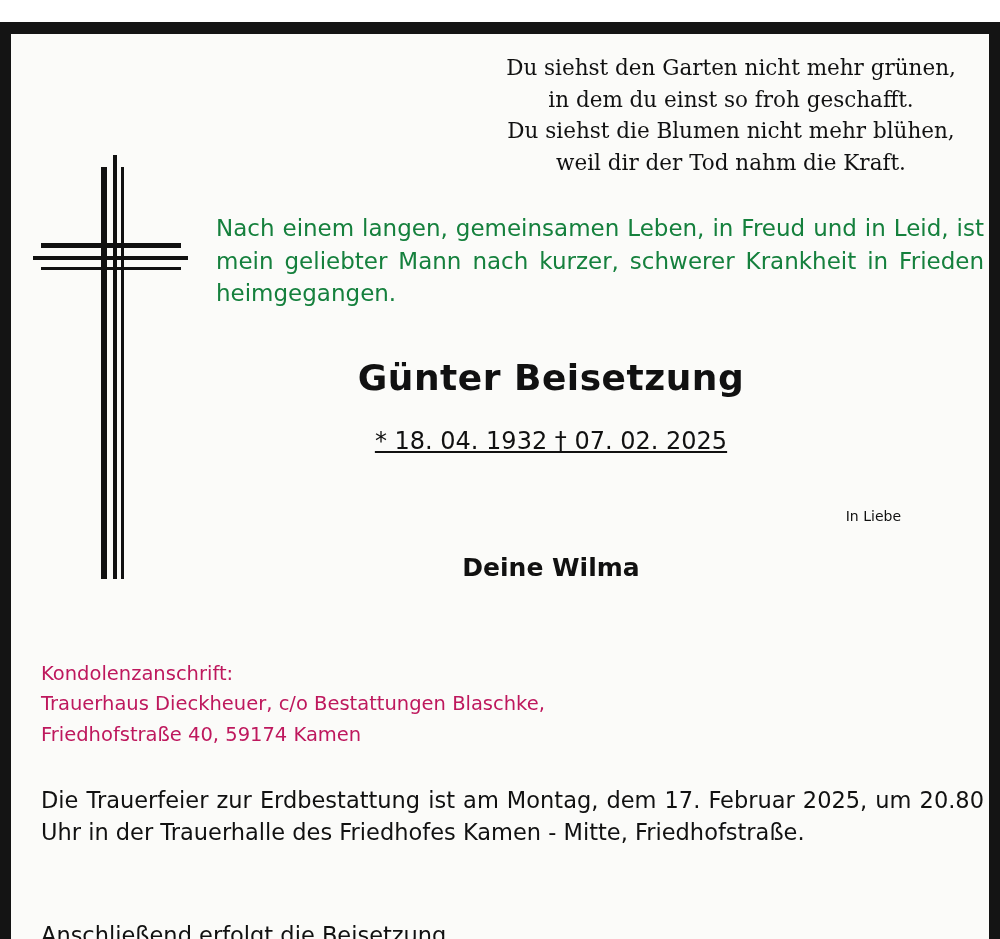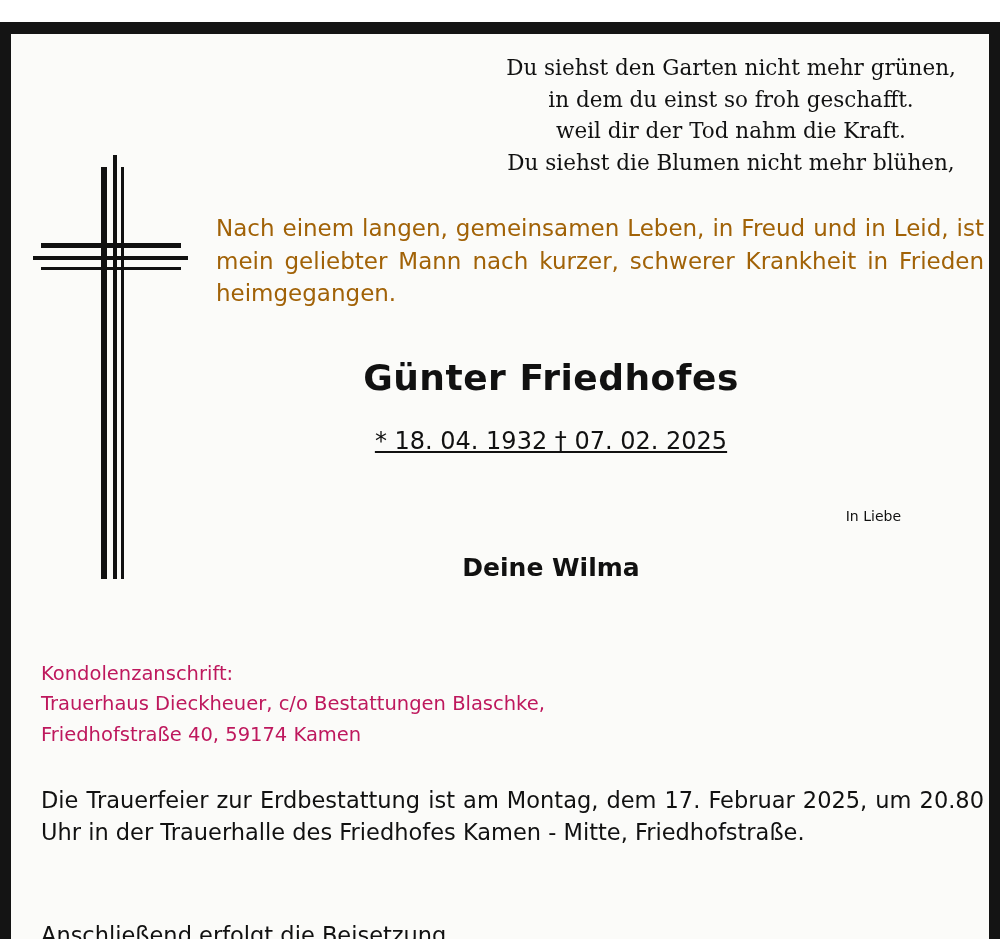--- a/index.html
+++ b/index.html
@@ -107,21 +107,21 @@
   .intro {
     position: absolute;
     left: 205px;
     top: 178px;
     width: 768px;
     text-align: justify;
     text-align-last: left;
     font-family: "DejaVu Sans", sans-serif;
     font-size: 23px;
     line-height: 1.42;
-    color: #a16207;
+    color: #15803d;
   }
 
   .name {
     position: absolute;
     left: 190px;
     top: 323px;
     width: 700px;
     text-align: center;
     font-size: 36px;
     font-weight: bold;
@@ -203,27 +203,27 @@
       <div class="v2"></div>
       <div class="v3"></div>
       <div class="h1"></div>
       <div class="h2"></div>
       <div class="h3"></div>
     </div>
 
     <div class="poem">
       <div>Du siehst den Garten nicht mehr grünen,</div>
       <div>in dem du einst so froh geschafft.</div>
+      <div>Du siehst die Blumen nicht mehr blühen,</div>
       <div>weil dir der Tod nahm die Kraft.</div>
-      <div>Du siehst die Blumen nicht mehr blühen,</div>
     </div>
 
     <div class="intro">Nach einem langen, gemeinsamen Leben, in Freud und in Leid, ist mein geliebter Mann nach kurzer, schwerer Krankheit in Frieden heimgegangen.</div>
 
-    <div class="name">Günter Friedhofes</div>
+    <div class="name">Günter Beisetzung</div>
 
     <div class="dates">* 18. 04. 1932   † 07. 02. 2025</div>
 
     <div class="inliebe">In Liebe</div>
     <div class="signer">Deine Wilma</div>
 
     <div class="kondolenz">
       <div>Kondolenzanschrift:</div>
       <div>Trauerhaus Dieckheuer, c/o Bestattungen Blaschke,</div>
       <div>Friedhofstraße 40, 59174 Kamen</div>

